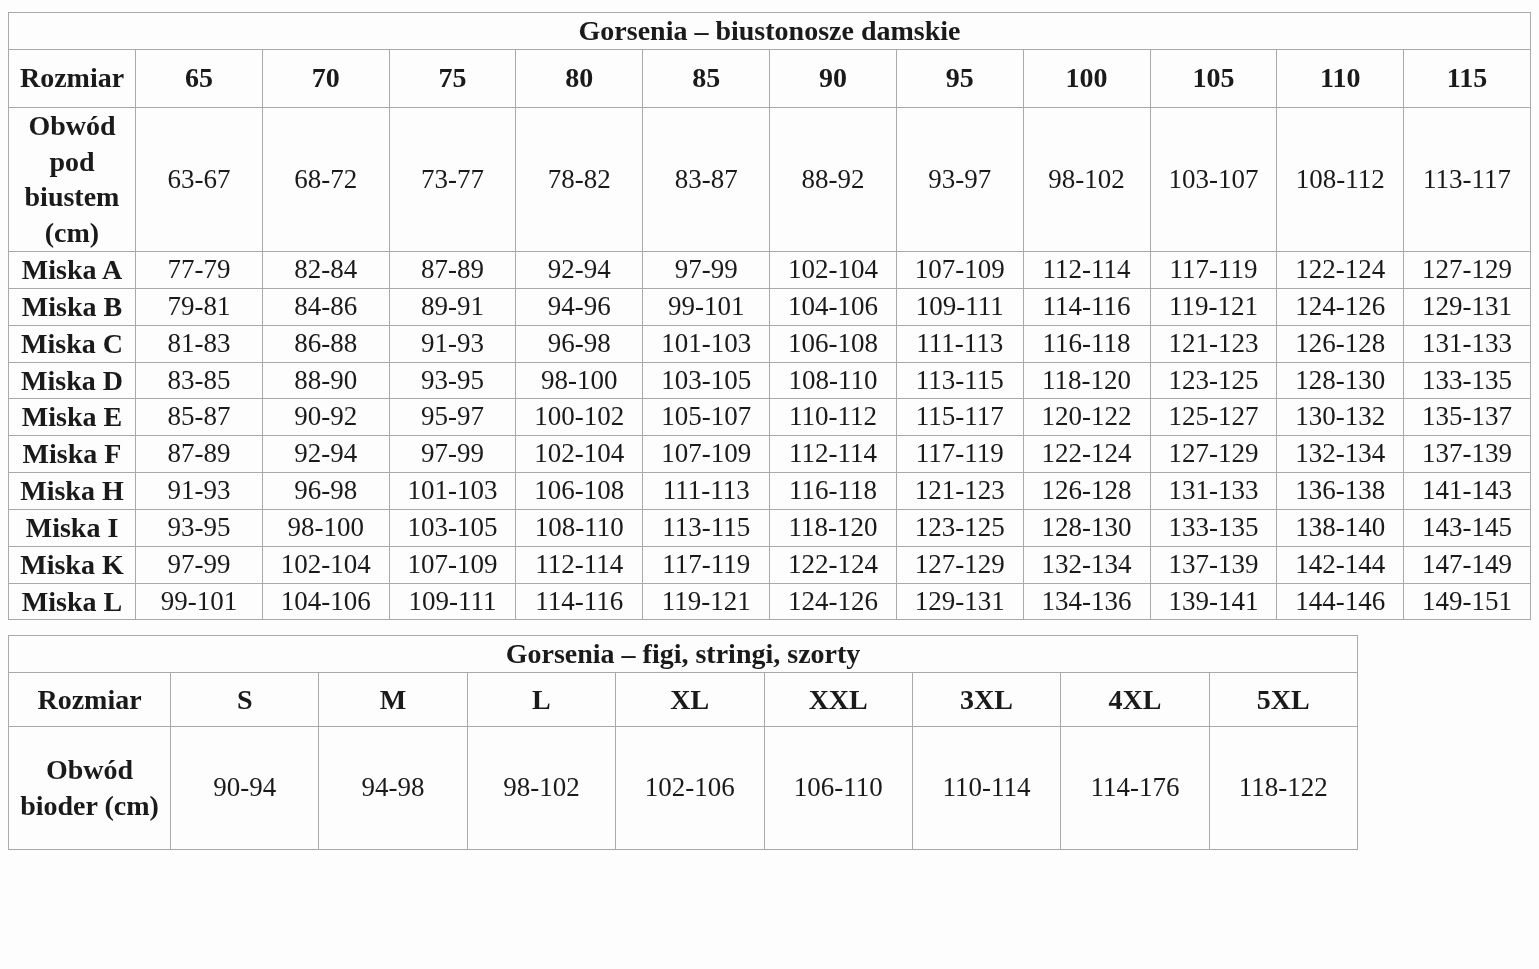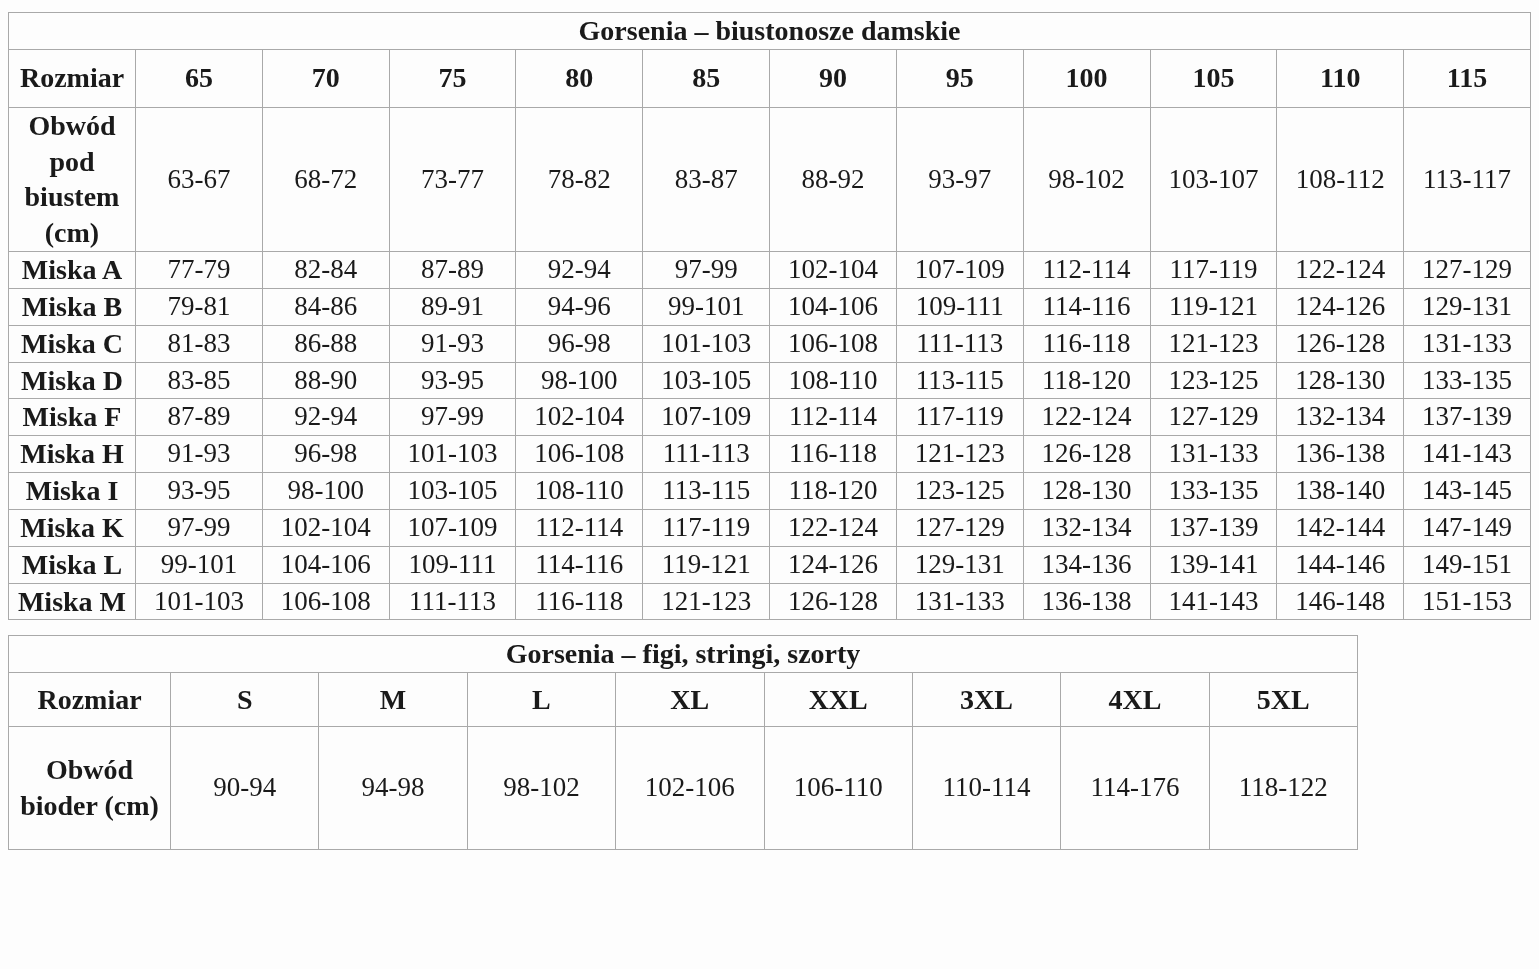--- a/index.html
+++ b/index.html
@@ -146,20 +146,34 @@
           <td>98-100</td>
           <td>103-105</td>
           <td>108-110</td>
           <td>113-115</td>
           <td>118-120</td>
           <td>123-125</td>
           <td>128-130</td>
           <td>133-135</td>
         </tr>
         <tr class="cup-row">
+          <th>Miska E</th>
+          <td>85-87</td>
+          <td>90-92</td>
+          <td>95-97</td>
+          <td>100-102</td>
+          <td>105-107</td>
+          <td>110-112</td>
+          <td>115-117</td>
+          <td>120-122</td>
+          <td>125-127</td>
+          <td>130-132</td>
+          <td>135-137</td>
+        </tr>
+        <tr class="cup-row">
           <th>Miska F</th>
           <td>87-89</td>
           <td>92-94</td>
           <td>97-99</td>
           <td>102-104</td>
           <td>107-109</td>
           <td>112-114</td>
           <td>117-119</td>
           <td>122-124</td>
           <td>127-129</td>
@@ -214,34 +228,20 @@
           <td>104-106</td>
           <td>109-111</td>
           <td>114-116</td>
           <td>119-121</td>
           <td>124-126</td>
           <td>129-131</td>
           <td>134-136</td>
           <td>139-141</td>
           <td>144-146</td>
           <td>149-151</td>
-        </tr>
-        <tr class="cup-row">
-          <th>Miska M</th>
-          <td>101-103</td>
-          <td>106-108</td>
-          <td>111-113</td>
-          <td>116-118</td>
-          <td>121-123</td>
-          <td>126-128</td>
-          <td>131-133</td>
-          <td>136-138</td>
-          <td>141-143</td>
-          <td>146-148</td>
-          <td>151-153</td>
         </tr>
       </tbody>
   </table>
 
   <table class="panties">
     <colgroup>
       <col class="label-col">
       <col span="8">
     </colgroup>
     <thead>

